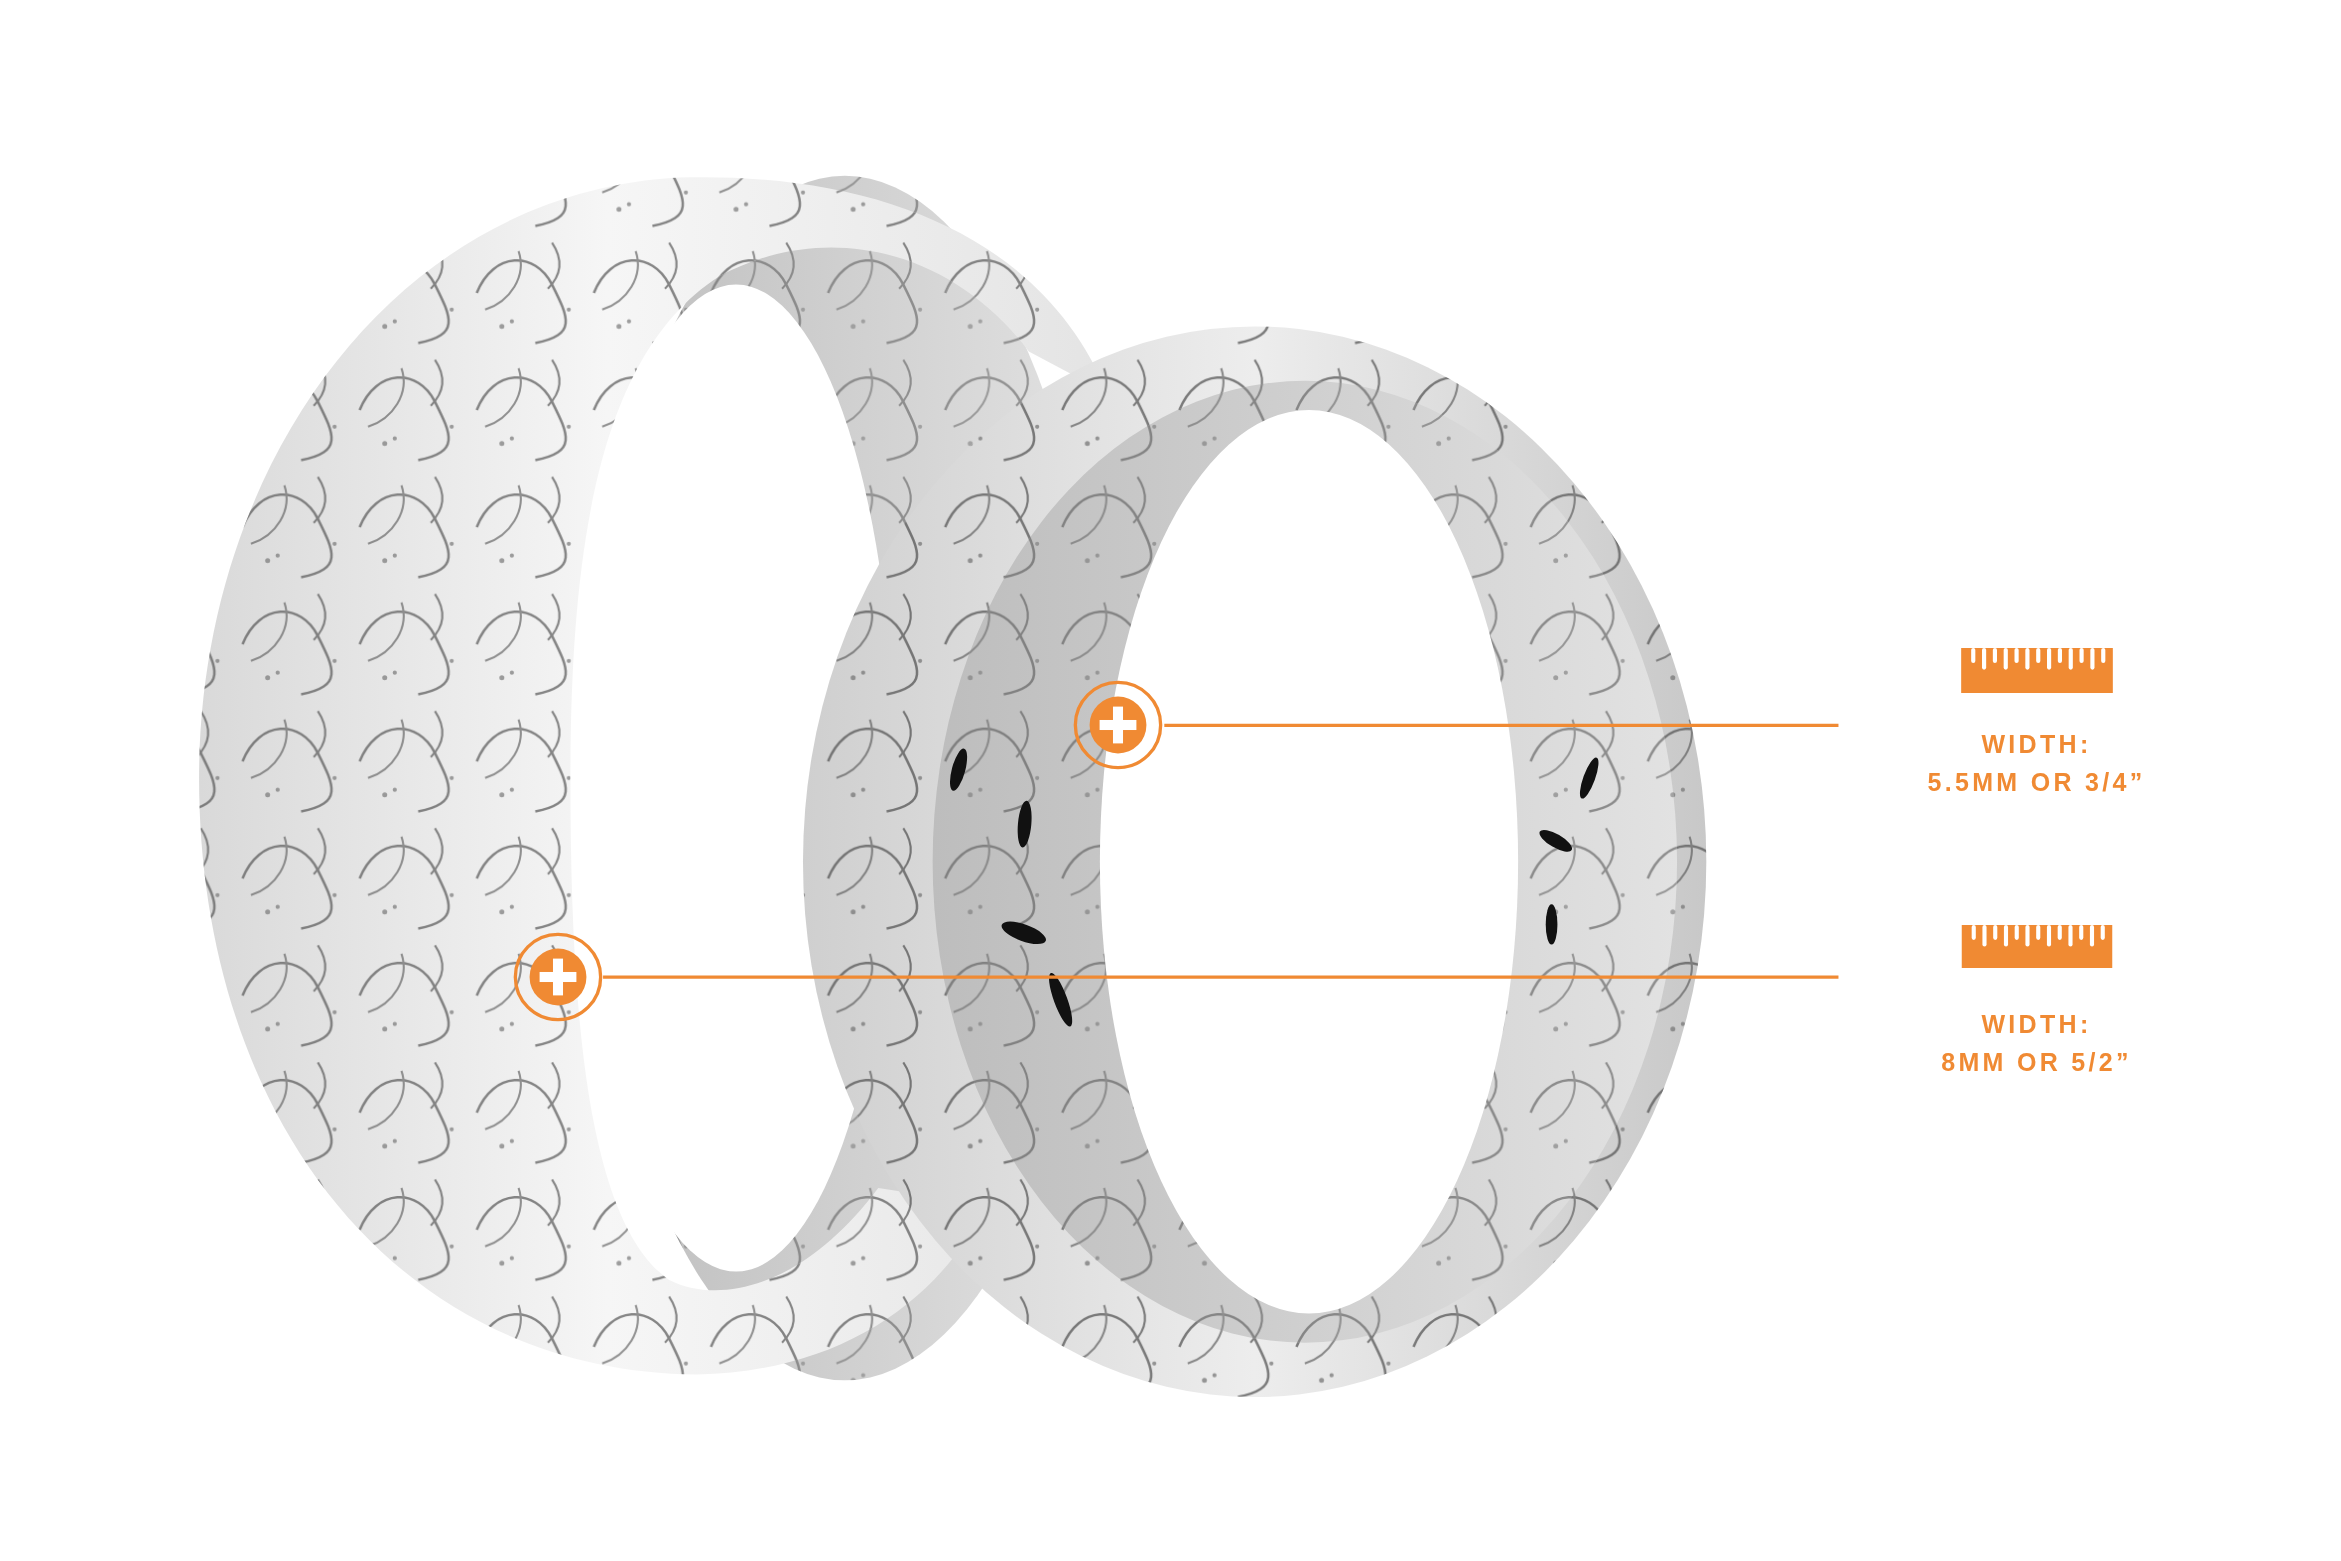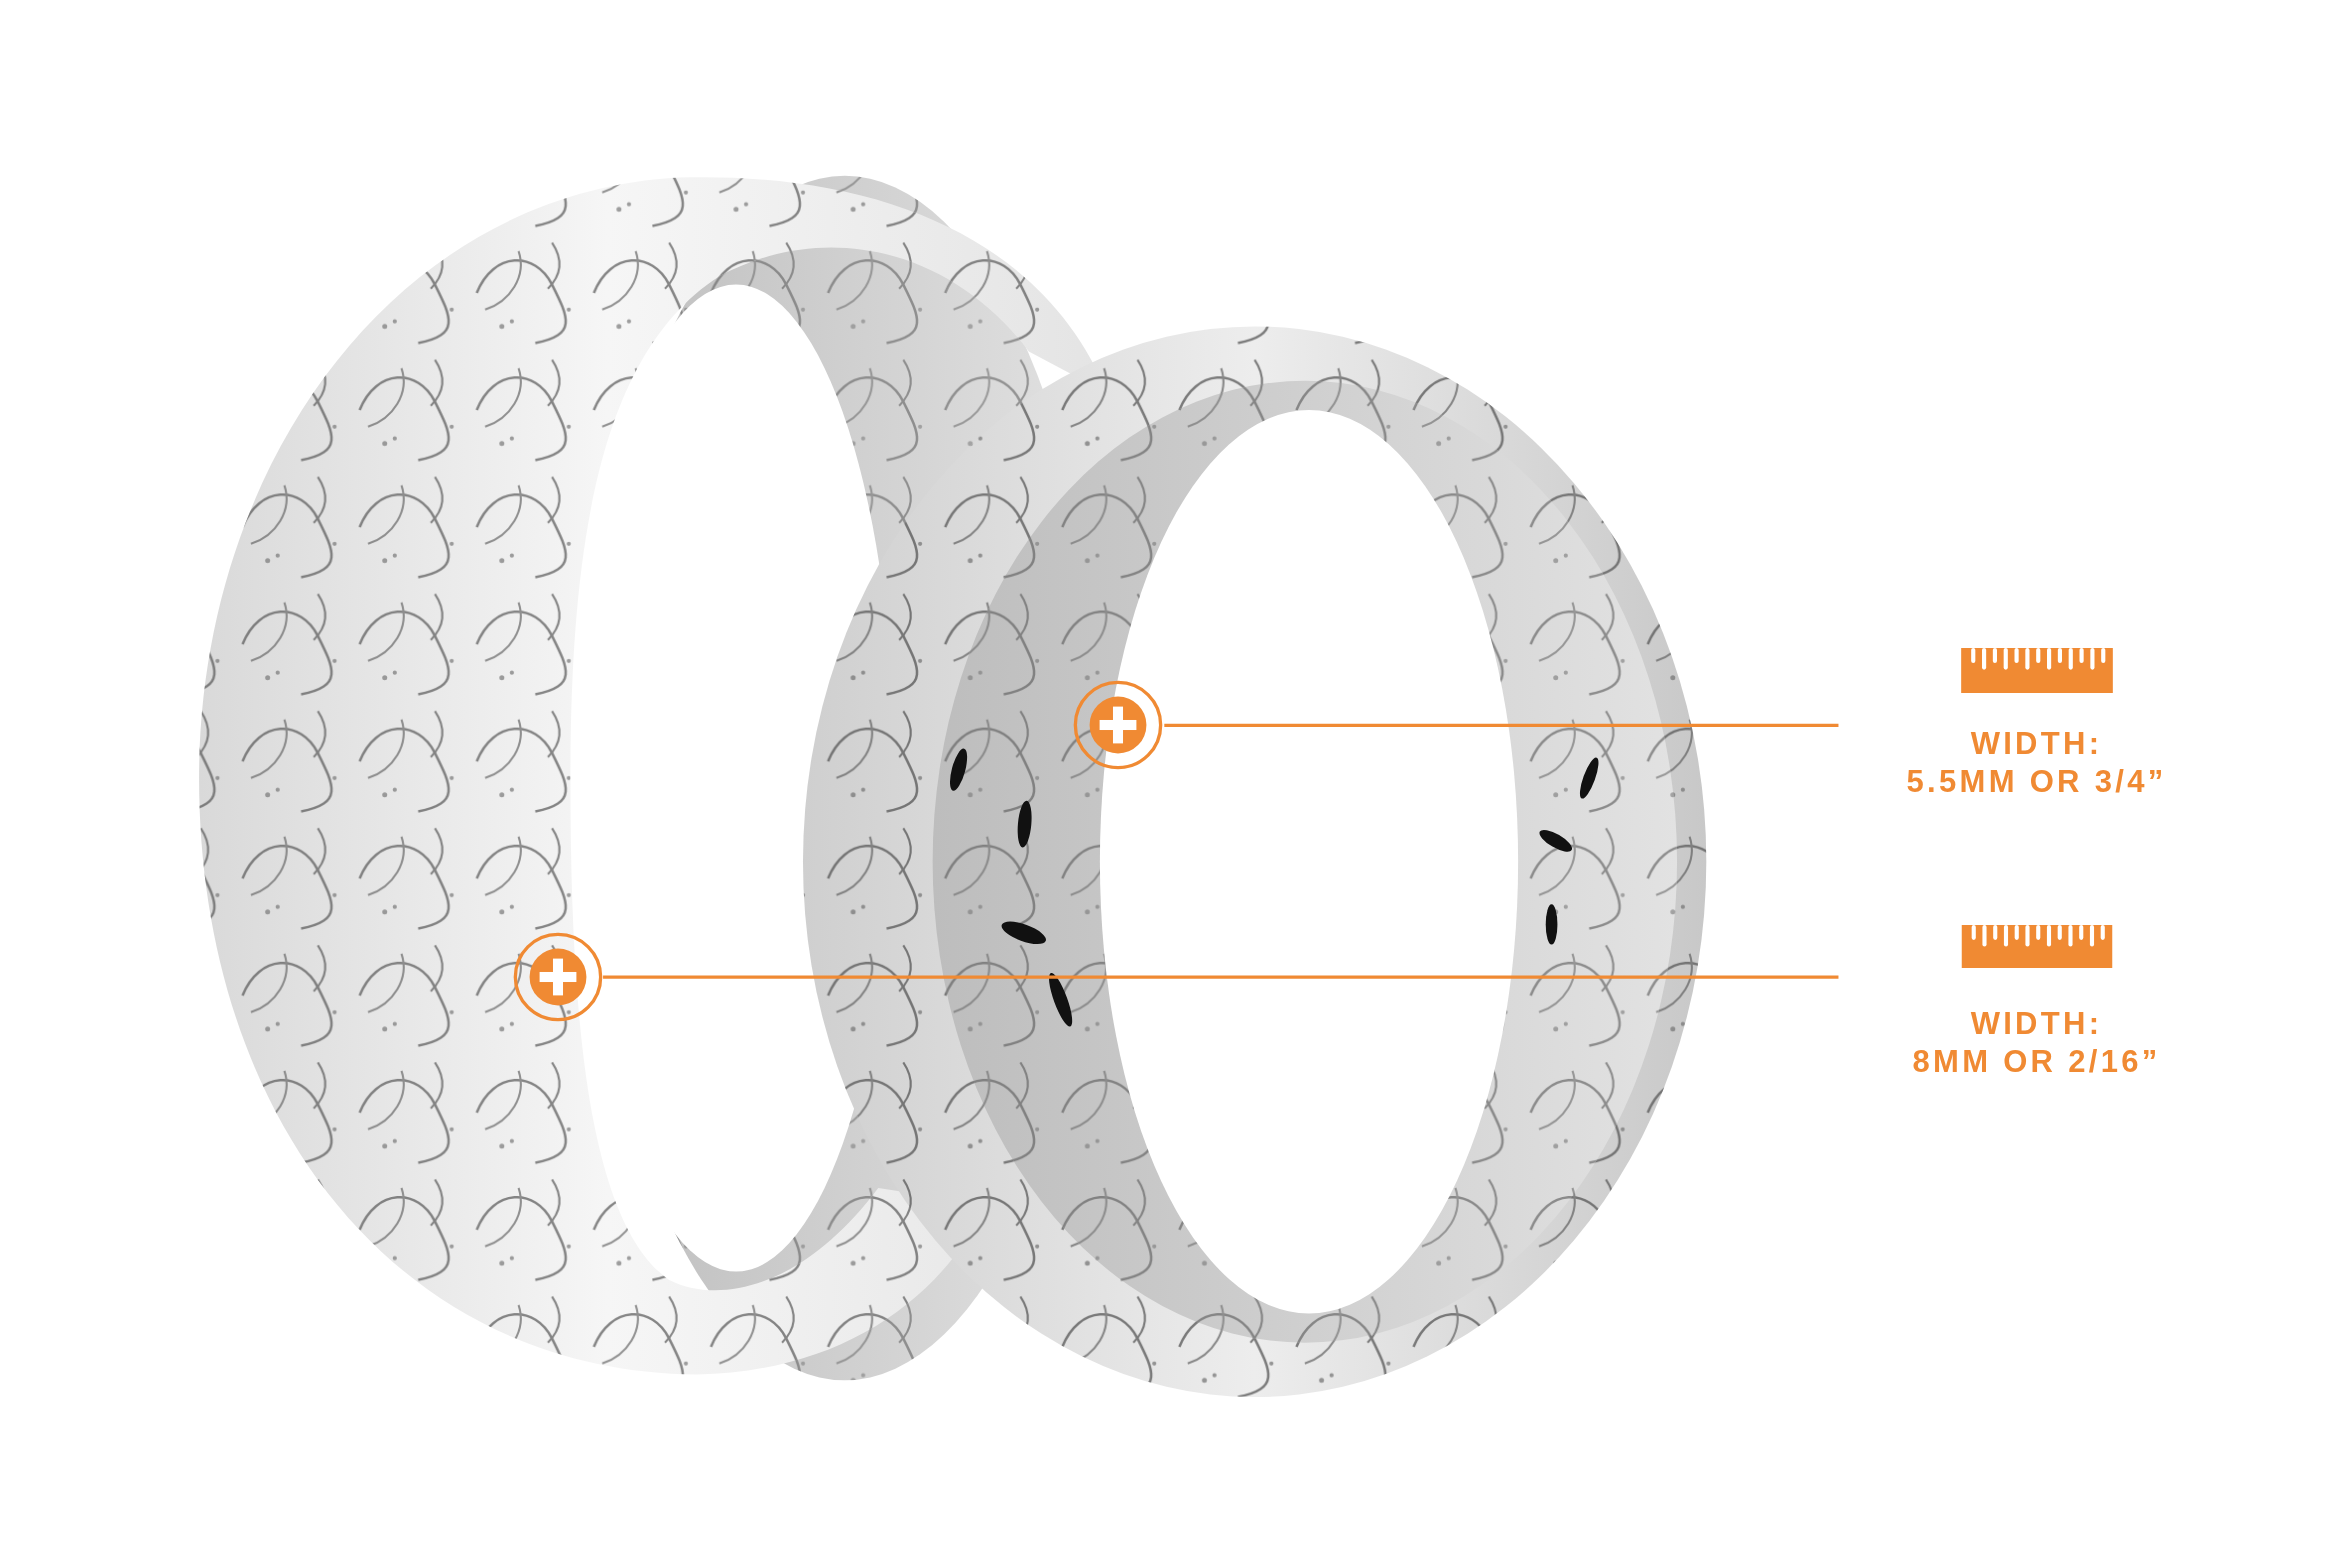--- a/index.html
+++ b/index.html
@@ -3,21 +3,21 @@
 <meta charset="utf-8">
 <style>
   html, body { margin: 0; padding: 0; background: #ffffff; }
   body { width: 2342px; height: 1562px; position: relative; overflow: hidden;
          font-family: "Liberation Sans", "DejaVu Sans", sans-serif; }
   .stage { position: absolute; left: 0; top: 0; width: 2342px; height: 1562px; }
   .rings { position: absolute; left: 0; top: 0; }
   .spec { position: absolute; width: 351px; text-align: center; }
   .ruler { position: absolute; }
   .label { position: absolute; left: 0; width: 351px; text-align: center;
-           font-weight: 700; letter-spacing: 3.3px; font-size: 31px; line-height: 38px; }
+           font-weight: 700; letter-spacing: 3.3px; font-size: 25px; line-height: 38px; }
   .label span { display: block; }
 </style>
 </head>
 <body>
 
 <div class="stage">
 
   <svg class="rings" width="2342" height="1562" viewBox="0 0 2800 1867">
     <defs>
       <linearGradient id="bandL" x1="0" y1="0" x2="1" y2="0">
@@ -152,18 +152,18 @@
         <rect x="103" y="0" width="5" height="26" rx="2.5"></rect>
         <rect x="116" y="0" width="5" height="18" rx="2.5"></rect>
         <rect x="129" y="0" width="5" height="26" rx="2.5"></rect>
         <rect x="142" y="0" width="5" height="18" rx="2.5"></rect>
         <rect x="155" y="0" width="5" height="26" rx="2.5"></rect>
         <rect x="168" y="0" width="5" height="18" rx="2.5"></rect>
       </g>
     </svg>
     <div class="label" style="top:80px; color:#F08A33;">
       <span>WIDTH:</span>
-      <span>8MM OR 2/16”</span>
+      <span>8MM OR 5/2”</span>
     </div>
   </div>
 
 </div>
 
 
 </body></html>

